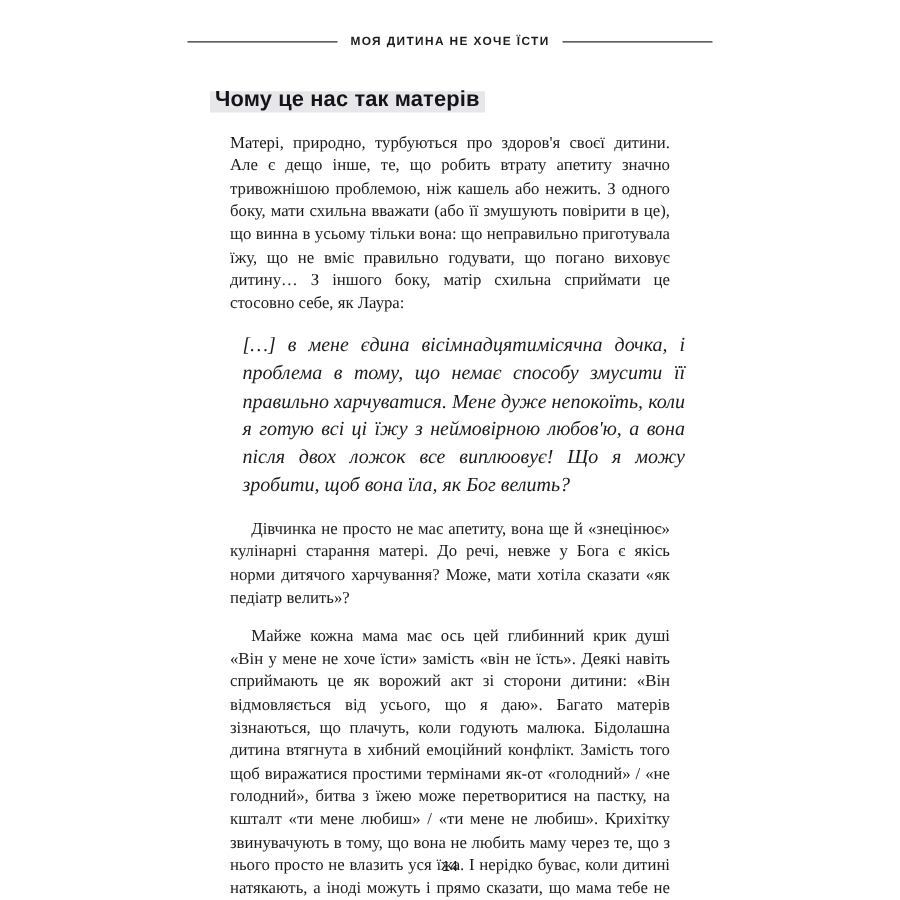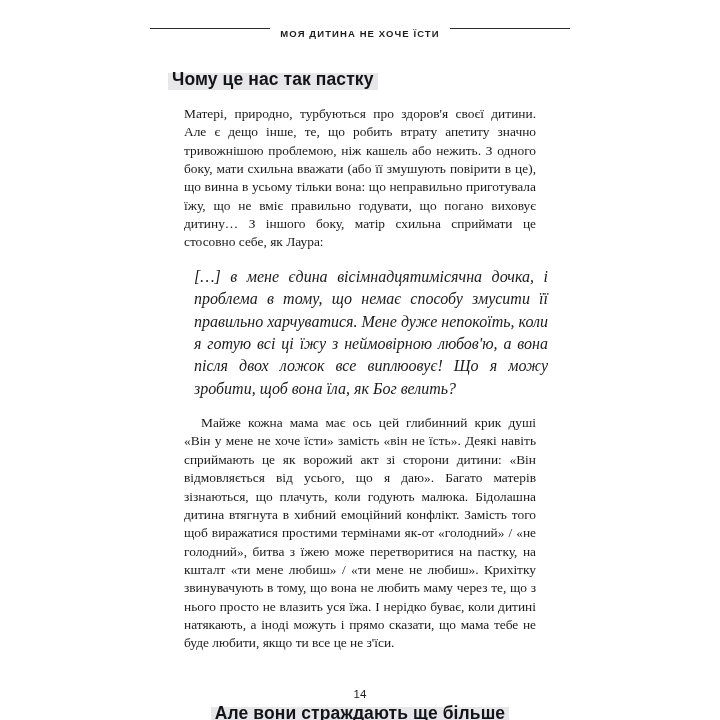--- a/index.html
+++ b/index.html
@@ -16,21 +16,21 @@
   }
   .page {
     position: relative;
     width: 720px;
     height: 720px;
     box-sizing: border-box;
     padding: 28px 0 0 0;
   }
   .running-head {
     display: flex;
-    align-items: flex-start;
+    align-items: center;
     justify-content: center;
     gap: 10px;
     margin: 0 auto;
     width: 420px;
   }
   .running-head .rule {
     flex: 1 1 auto;
     height: 1px;
     background: #2b2b2b;
   }
@@ -118,27 +118,28 @@
 
   <div class="running-head">
     <div class="rule"></div>
     <div class="rh-text">МОЯ ДИТИНА НЕ ХОЧЕ ЇСТИ</div>
     <div class="rule"></div>
   </div>
 
   <div class="content">
 
     <h2 class="section-title">
-      <span class="title-wrap"><span>Чому це нас так пастку</span></span>
+      <span class="title-wrap"><span>Чому це нас так матерів</span></span>
     </h2>
 
     <p class="body">Матері, природно, турбуються про здоров'я своєї дитини. Але є дещо інше, те, що робить втрату апетиту значно тривожнішою проблемою, ніж кашель або нежить. З одного боку, мати схильна вважати (або її змушують повірити в це), що винна в усьому тільки вона: що неправильно приготувала їжу, що не вміє правильно годувати, що погано виховує дитину… З іншого боку, матір схильна сприймати це стосовно себе, як Лаура:</p>
 
     <div class="quote">[…] в мене єдина вісімнадцятимісячна дочка, і проблема в тому, що немає способу змусити її правильно харчуватися. Мене дуже непокоїть, коли я готую всі ці їжу з неймовірною любов'ю, а вона після двох ложок все виплюовує! Що я можу зробити, щоб вона їла, як Бог велить?</div>
 
+    <p class="body indent">Дівчинка не просто не має апетиту, вона ще й «знецінює» кулінарні старання матері. До речі, невже у Бога є якісь норми дитячого харчування? Може, мати хотіла сказати «як педіатр велить»?</p>
 
     <p class="body indent">Майже кожна мама має ось цей глибинний крик душі «Він у мене не хоче їсти» замість «він не їсть». Деякі навіть сприймають це як ворожий акт зі сторони дитини: «Він відмовляється від усього, що я даю». Багато матерів зізнаються, що плачуть, коли годують малюка. Бідолашна дитина втягнута в хибний емоційний конфлікт. Замість того щоб виражатися простими термінами як-от «голодний» / «не голодний», битва з їжею може перетворитися на пастку, на кшталт «ти мене любиш» / «ти мене не любиш». Крихітку звинувачують в тому, що вона не любить маму через те, що з нього просто не влазить уся їжа. І нерідко буває, коли дитині натякають, а іноді можуть і прямо сказати, що мама тебе не буде любити, якщо ти все це не з'їси.</p>
 
     <h2 class="section-title second">
       <span class="title-wrap"><span>Але вони страждають ще більше</span></span>
     </h2>
 
     <p class="body">Сім'ї, особливо матері, страждають від конфліктів через їжу. Неймовірно страждають. Одна мама навіть написала таке: «Я з жахом чекаю, коли настане час годування».</p>
 
   </div>

